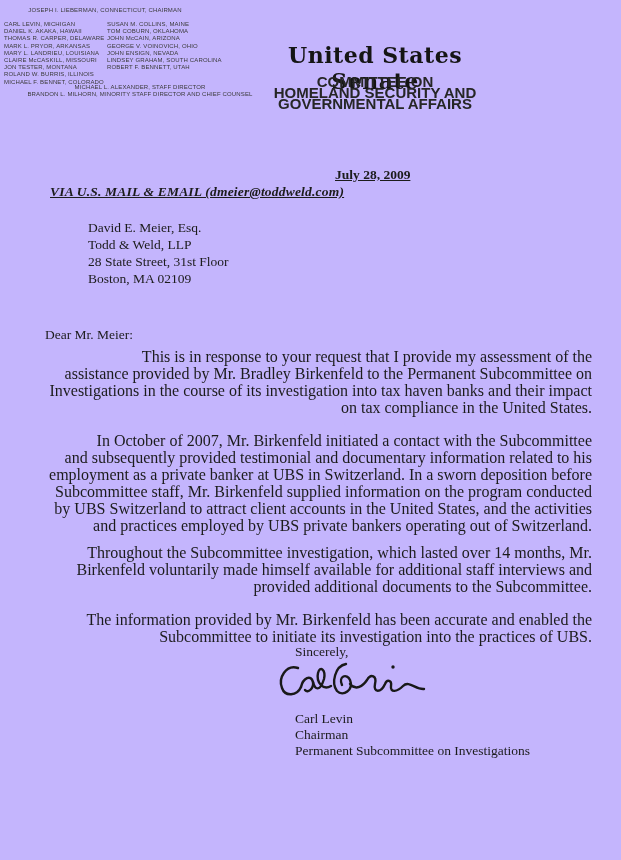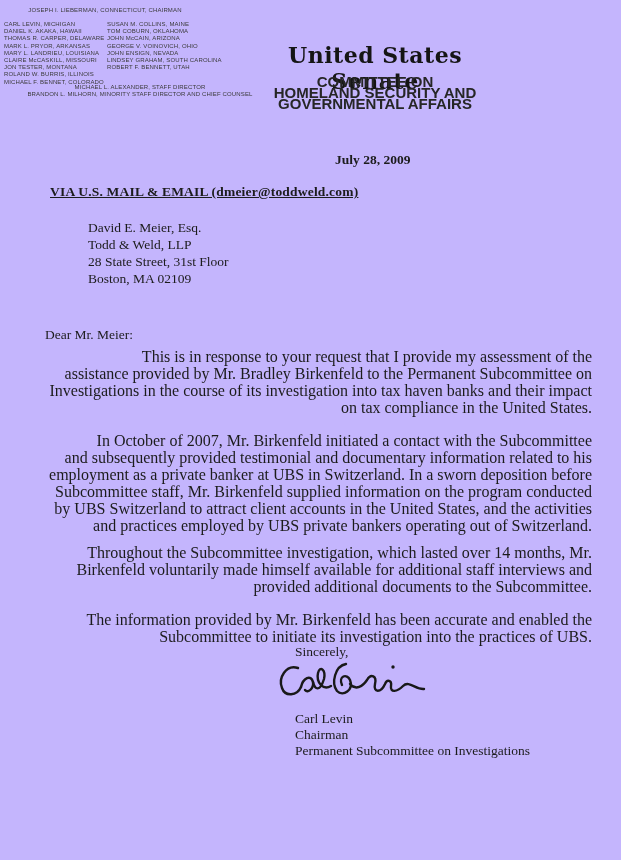--- a/index.html
+++ b/index.html
@@ -37,22 +37,22 @@
     font-weight:bold; font-size:15px; line-height:11px;
     color:#262626;
   }
   .washington-line {
     position:absolute; top:102px; left:225px; width:300px;
     text-align:center;
     font-family:"Liberation Sans", sans-serif;
     font-weight:bold; font-size:9px; color:#262626;
   }
   
-  .date-line   { position:absolute; top:152px; left:335px; font-size:13.5px; font-weight:bold; }
-  .via-line    { position:absolute; top:184px; left:50px; font-size:13.5px; font-weight:bold; text-decoration:underline; letter-spacing:0.2px; }
+  .date-line   { position:absolute; top:167px; left:335px; font-size:13.5px; font-weight:bold;text-decoration:underline; }
+  .via-line    { position:absolute; top:184px; left:50px; font-size:13.5px; font-weight:bold; text-decoration:underline; letter-spacing:0.2px;font-style:italic; }
   .recipient   { position:absolute; top:219px; left:48px; font-size:13.5px; line-height:17px;margin-left:40px; }
   .salutation  { position:absolute; top:301px; left:45px; font-size:13.5px;margin-top:26px; }
   .paragraph   { position:absolute; left:44px; width:548px; font-size:16px; line-height:17px; text-indent:38px; text-align:right; }
   .p1 { top:332px; }
   .p2 { top:416px; }
   .p3 { top:528px; }
   .p4 { top:595px; }
   .closing     { position:absolute; top:644px; left:295px; font-size:13.5px; }
   .signature   { position:absolute; top:656px; left:274px; }
   .signer-block{ position:absolute; top:711px; left:295px; font-size:13.5px; line-height:16px; }

